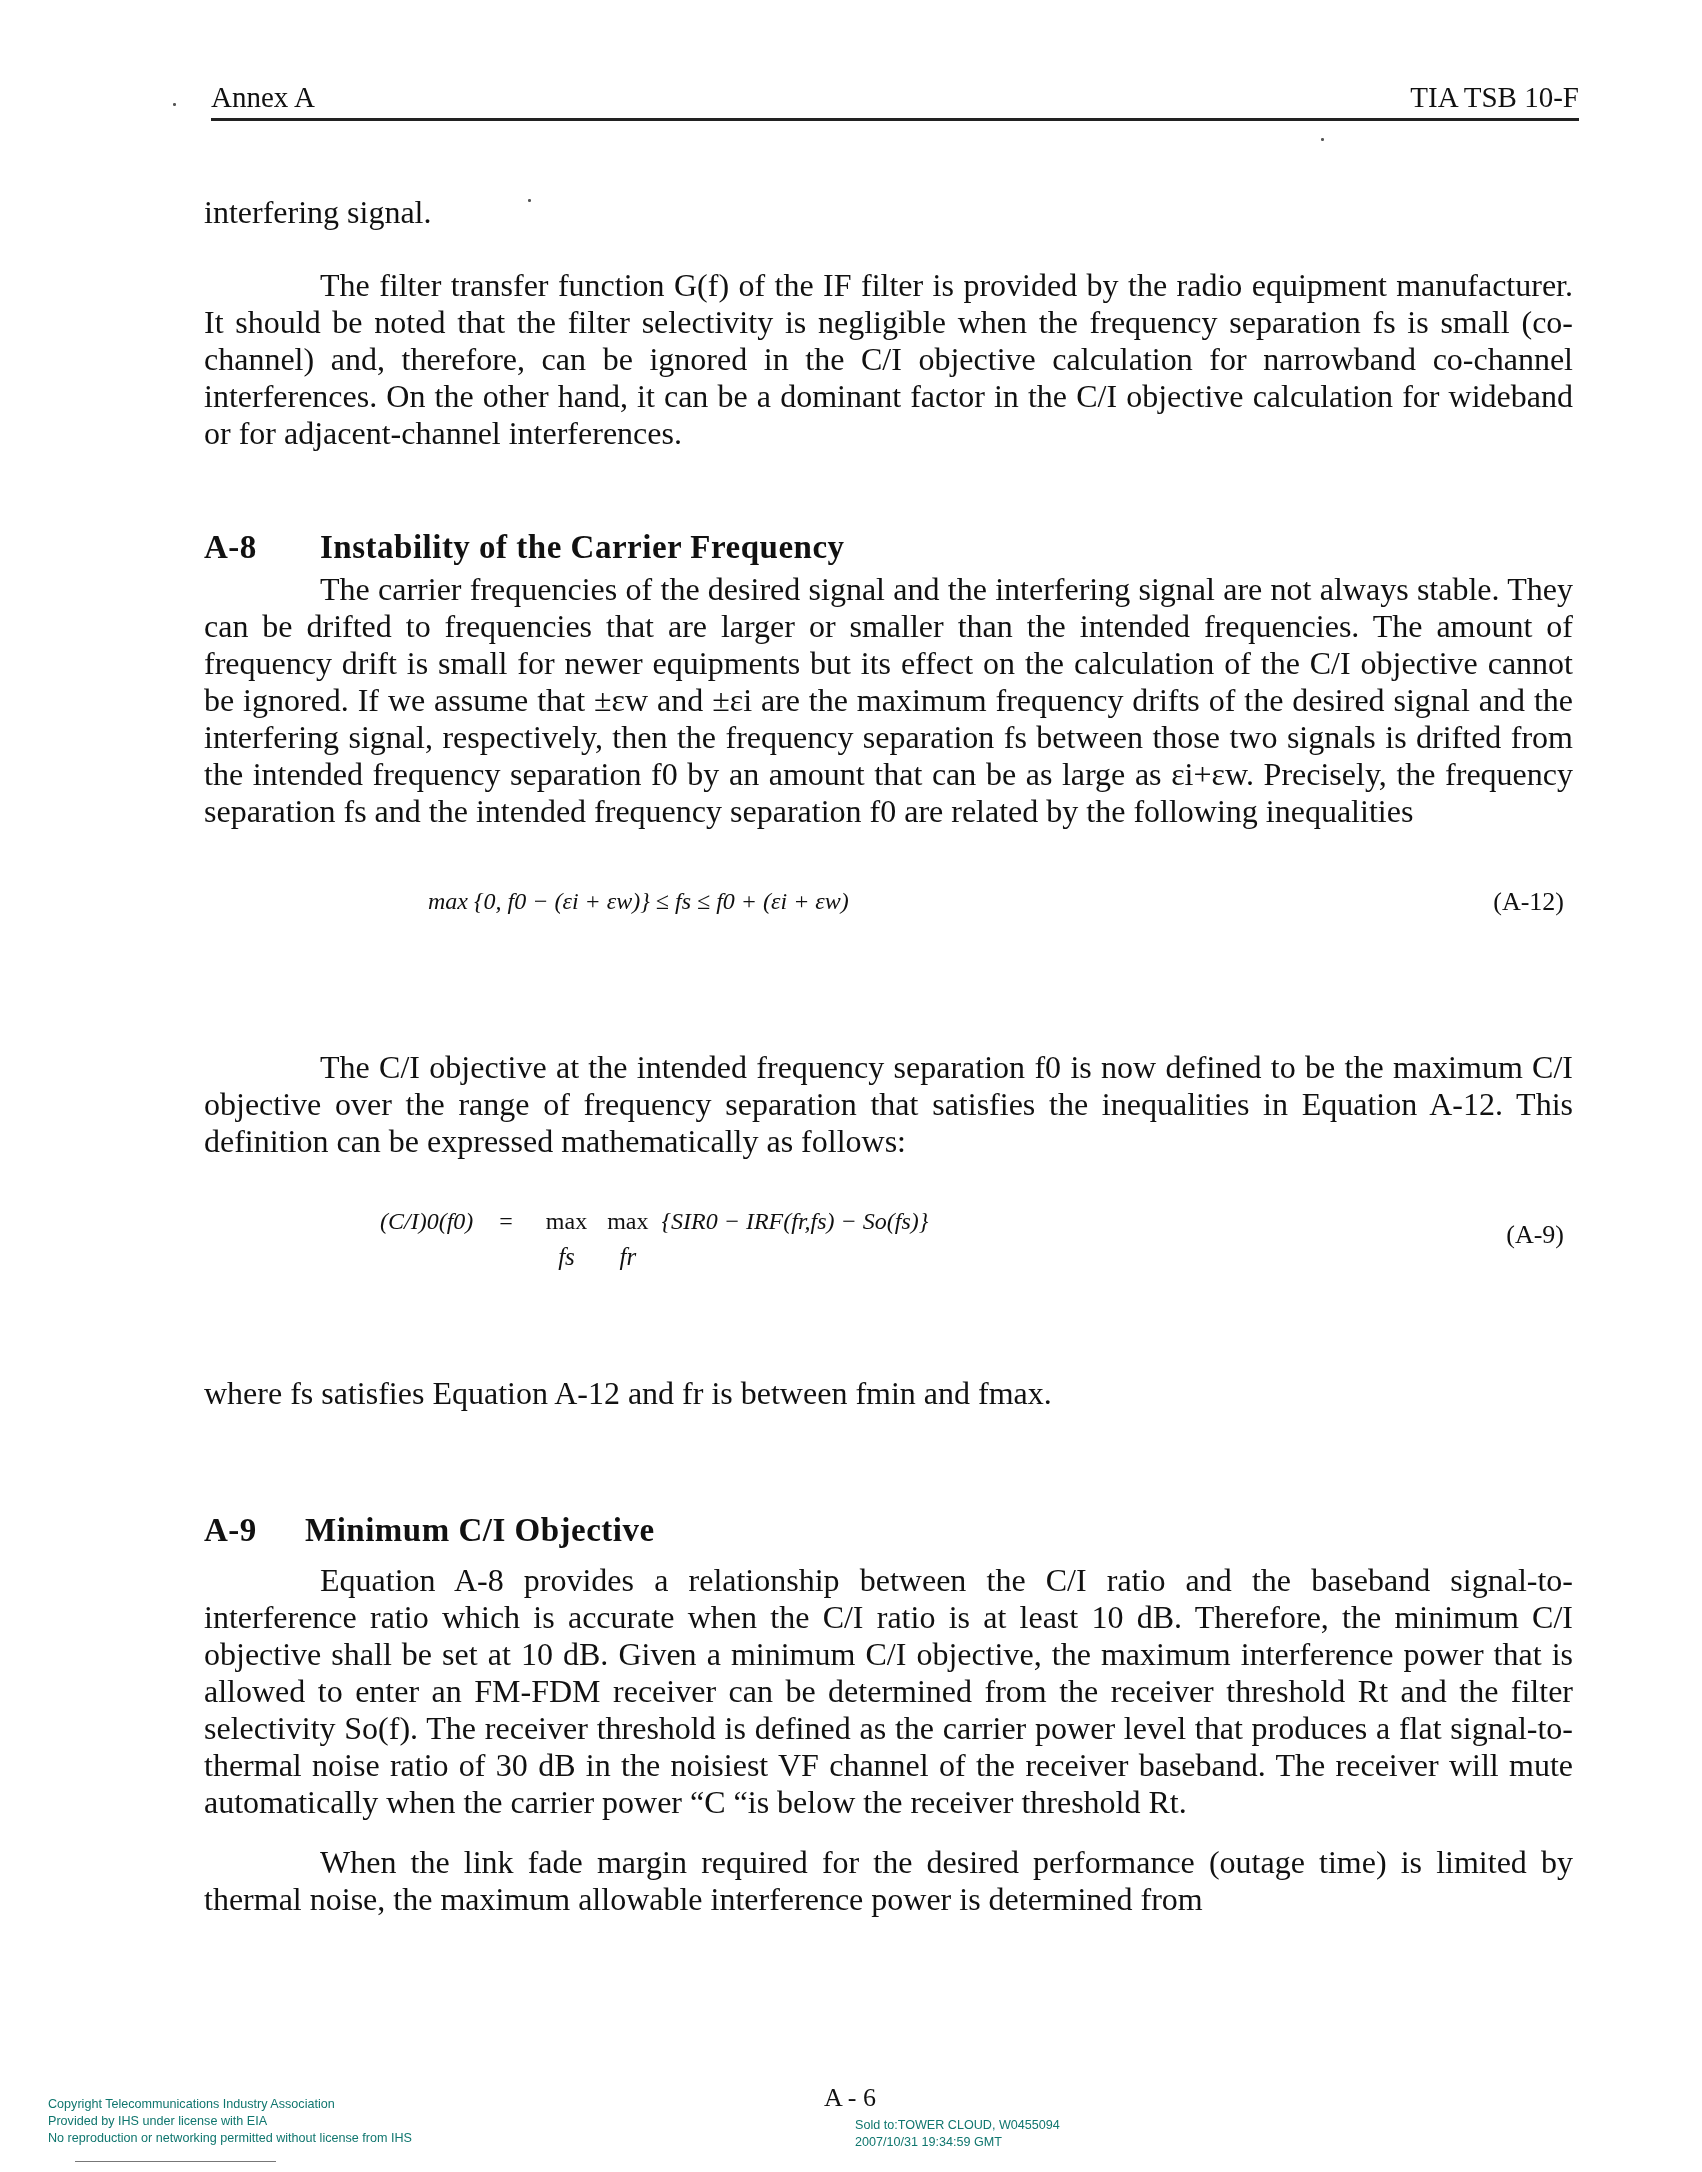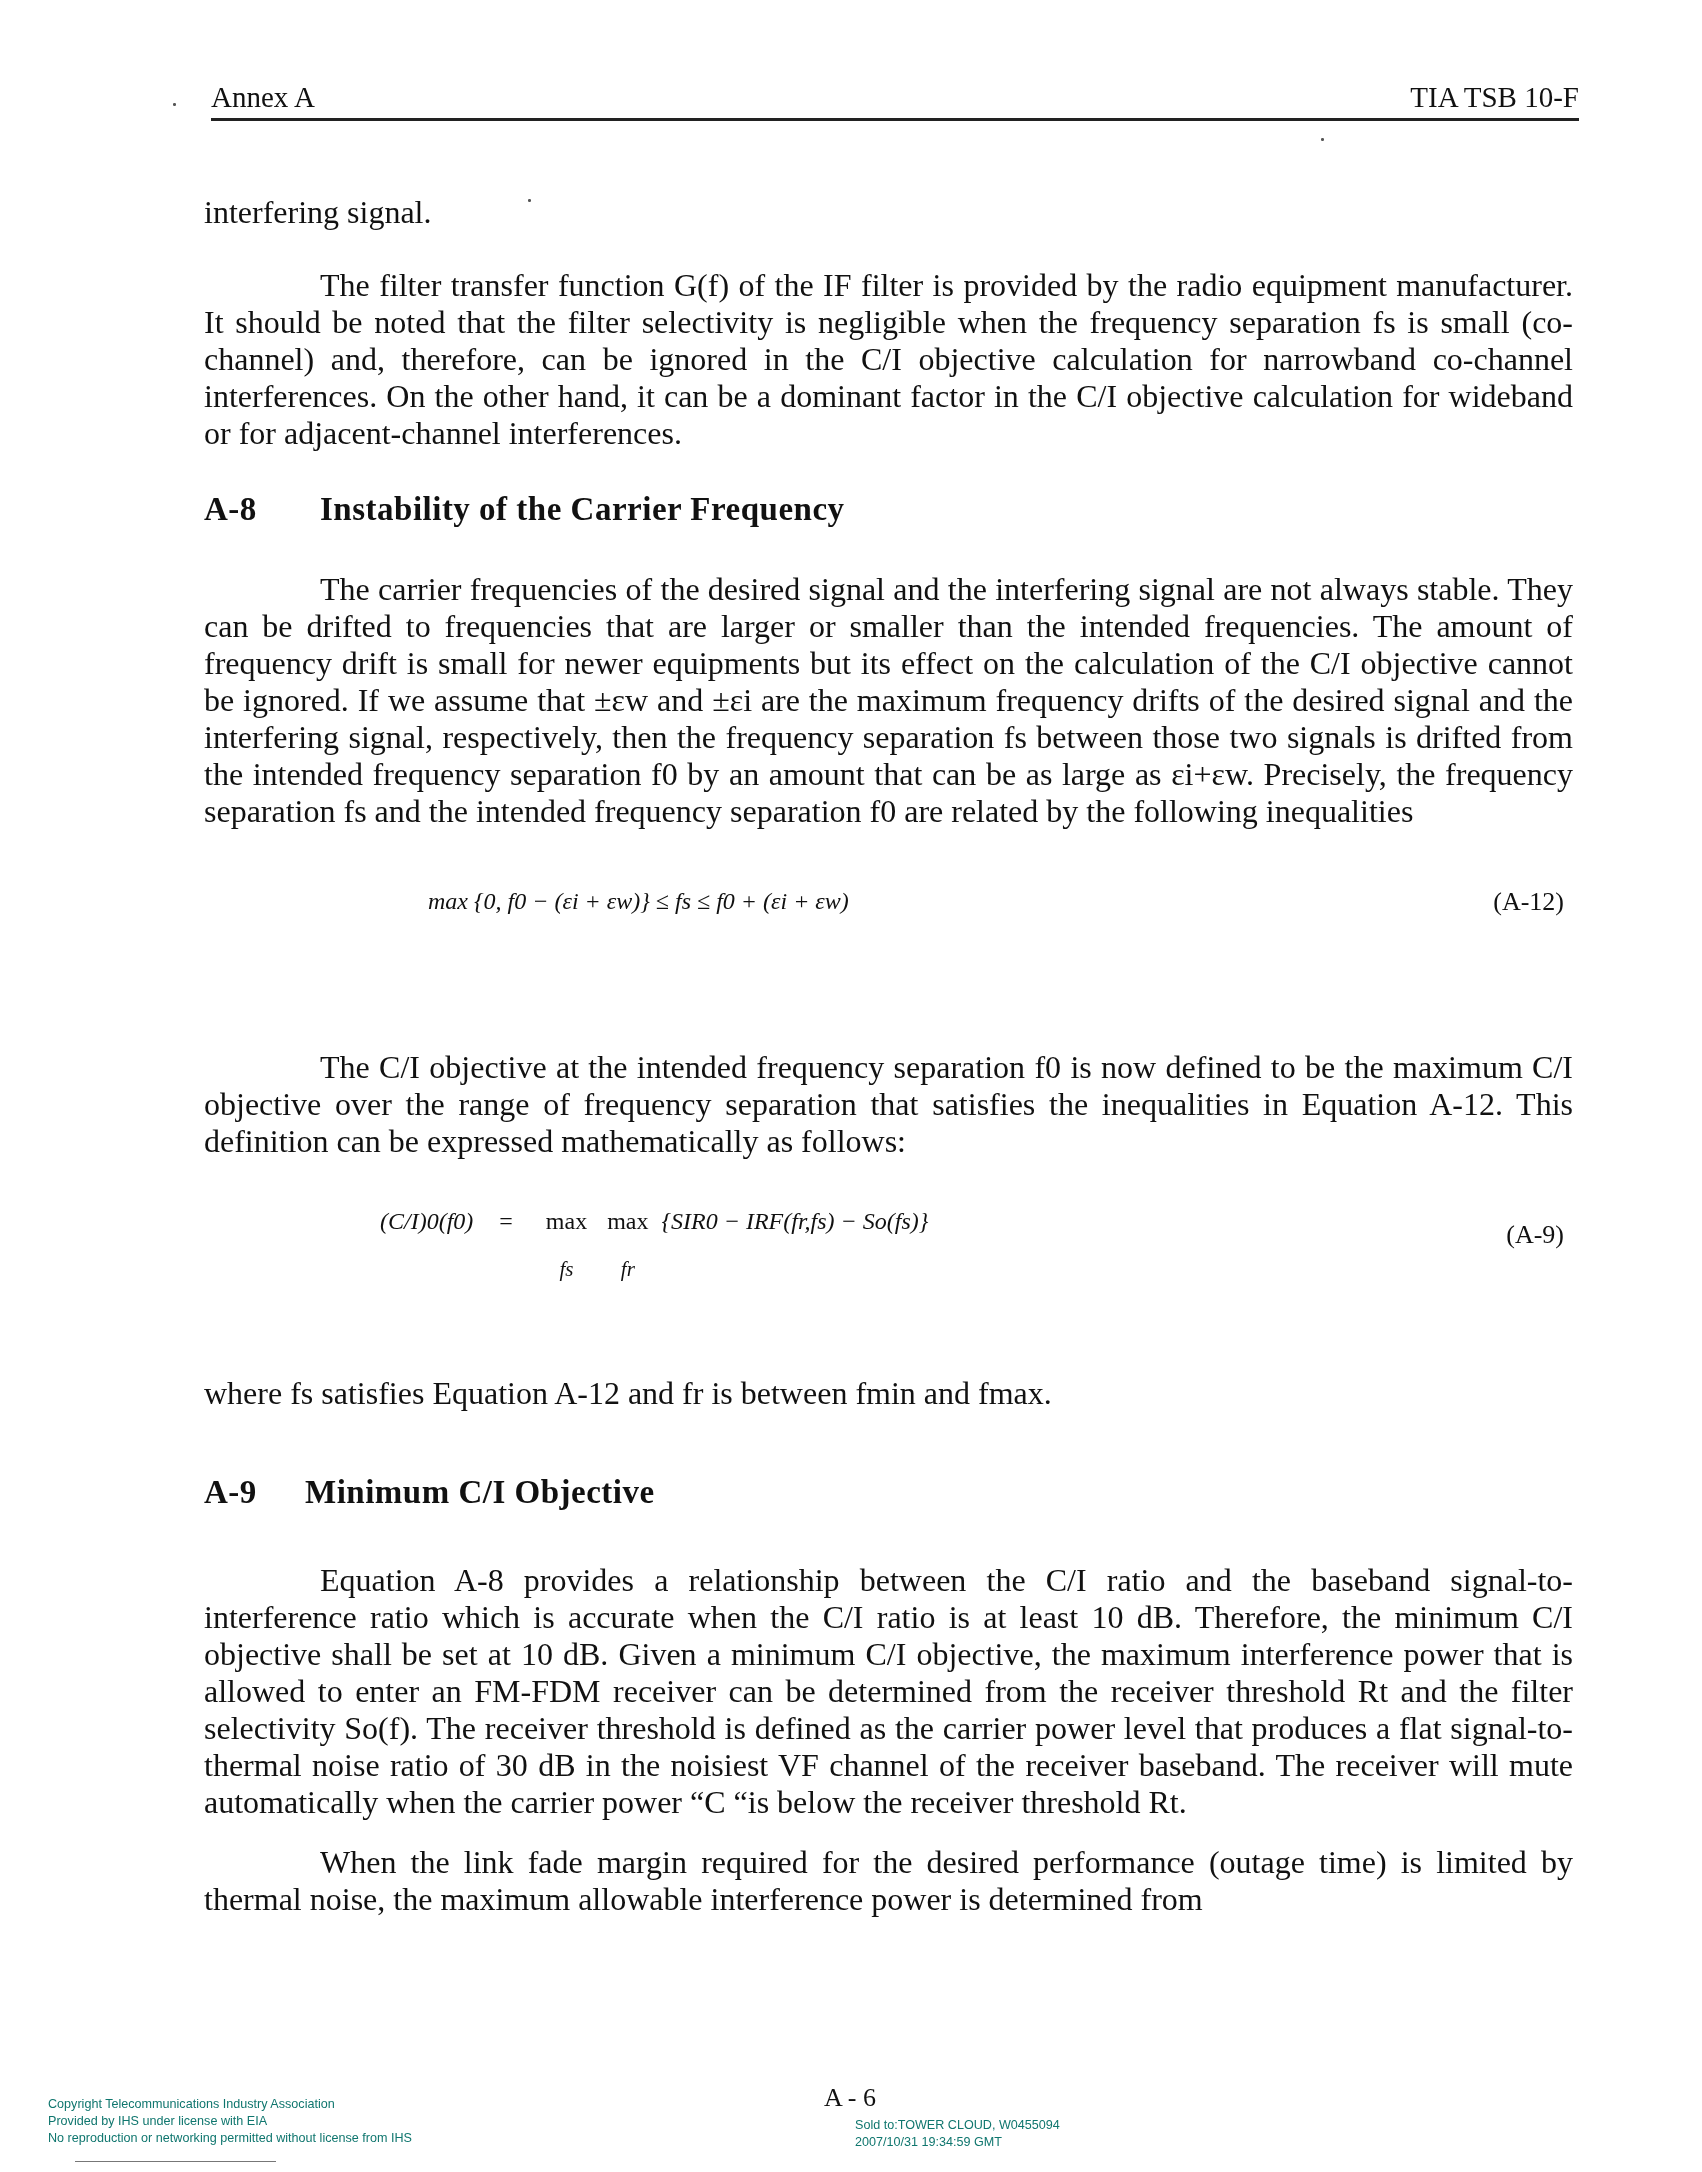--- a/index.html
+++ b/index.html
@@ -7,25 +7,25 @@
          font-family: "Liberation Serif", "DejaVu Serif", serif; color: #111; }
   .abs { position: absolute; }
   .hdr { font-size: 29px; top: 81px; }
   .hdr-left { left: 211px; }
   .hdr-right { right: 123px; font-weight: normal; }
   .hdr-rule { left: 211px; right: 123px; top: 118px; height: 3px; background: #222; }
   .para { left: 204px; width: 1369px; font-size: 32px; line-height: 37px;
           text-align: justify; }
   .indent { text-indent: 116px; }
   .heading { left: 204px; font-size: 33px; font-weight: bold; letter-spacing: 0.5px; }
-  .heading .num { display: inline-block; width: 116px; }
+  .heading .num { display: inline-block; width: 116px; margin-top: 38px; }
   .eq { font-family: "Liberation Serif", serif; font-style: italic; font-size: 24px; }
   .eqnum { right: 138px; font-size: 26px; }
   .maxop { display: inline-block; text-align: center; font-style: normal; margin: 0 7px; vertical-align: top; }
-  .maxop .under { display: block; font-size: 21px; font-style: italic; margin-top: 22px; }
+  .maxop .under { display: block; font-size: 25px; font-style: italic; margin-top: 8px; }
   .ftr-small { font-family: "Liberation Sans", "DejaVu Sans", sans-serif; font-size: 12.6px; line-height: 17px; color: #0f766e; }
   .pagenum { font-size: 26px; }
   .speck { width: 2.5px; height: 2.5px; background: #555; border-radius: 50%; }
 </style>
 </head>
 <body>
 
 <div class="abs hdr hdr-left">Annex A</div>
 <div class="abs hdr hdr-right">TIA TSB 10-F</div>
 <div class="abs hdr-rule"></div>

